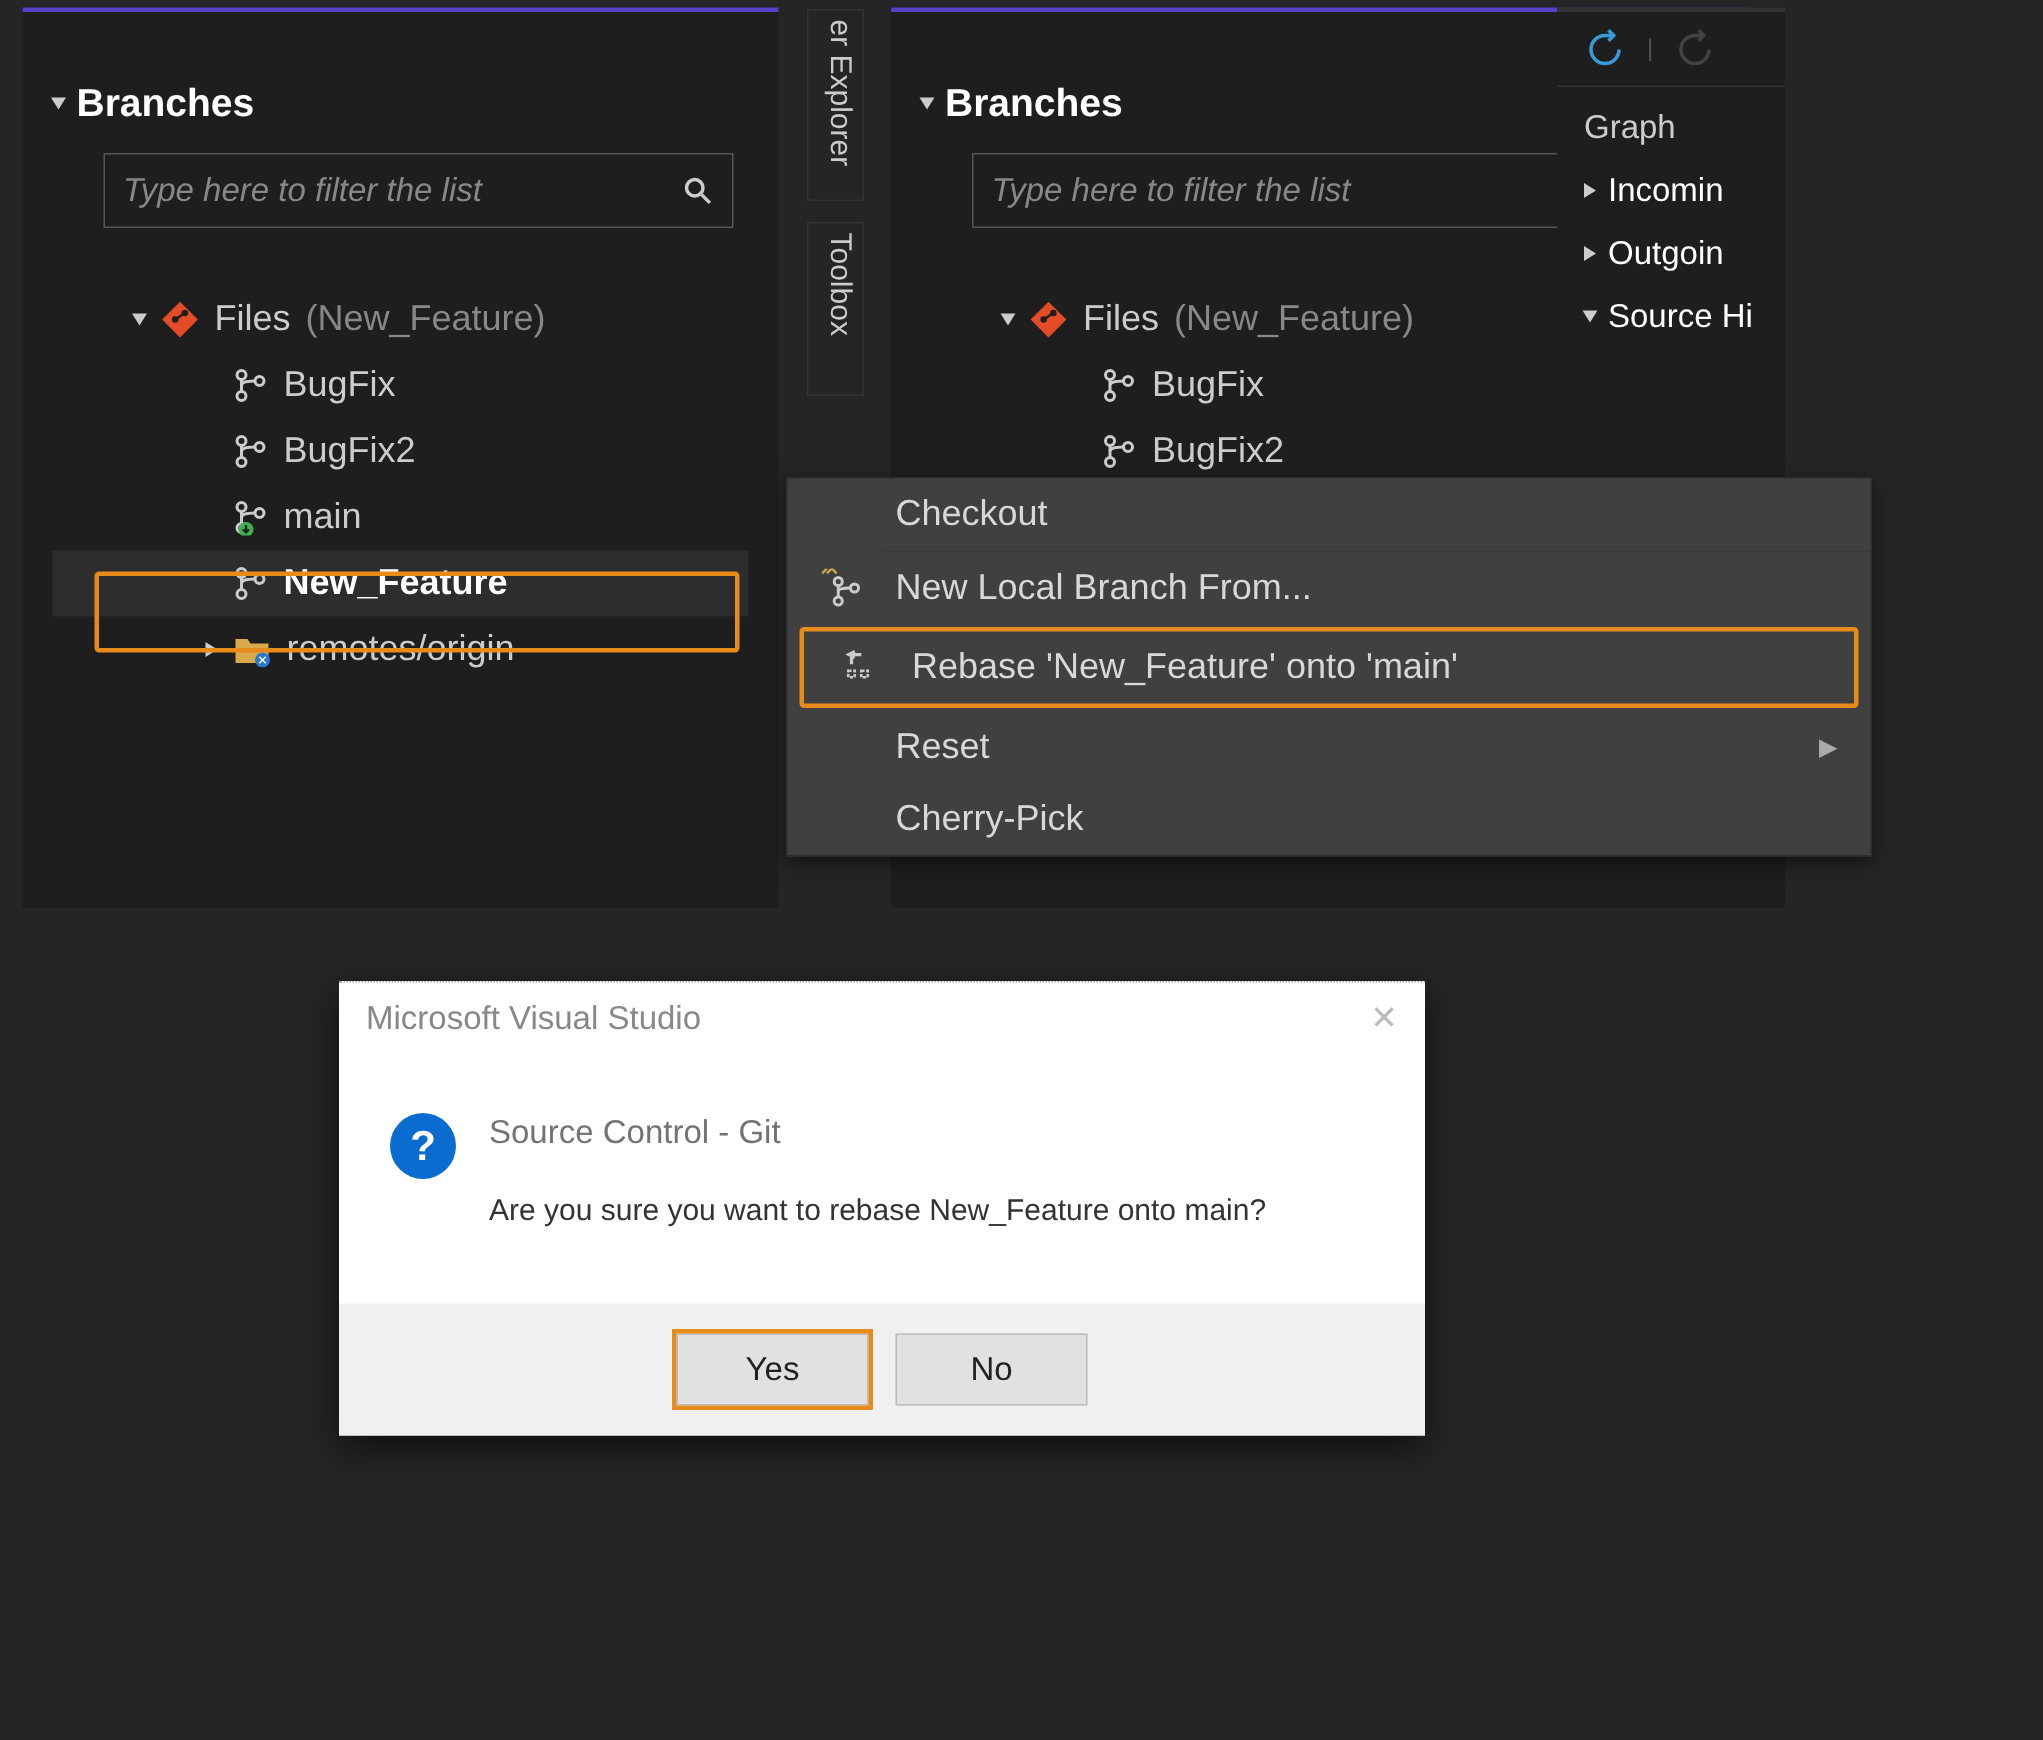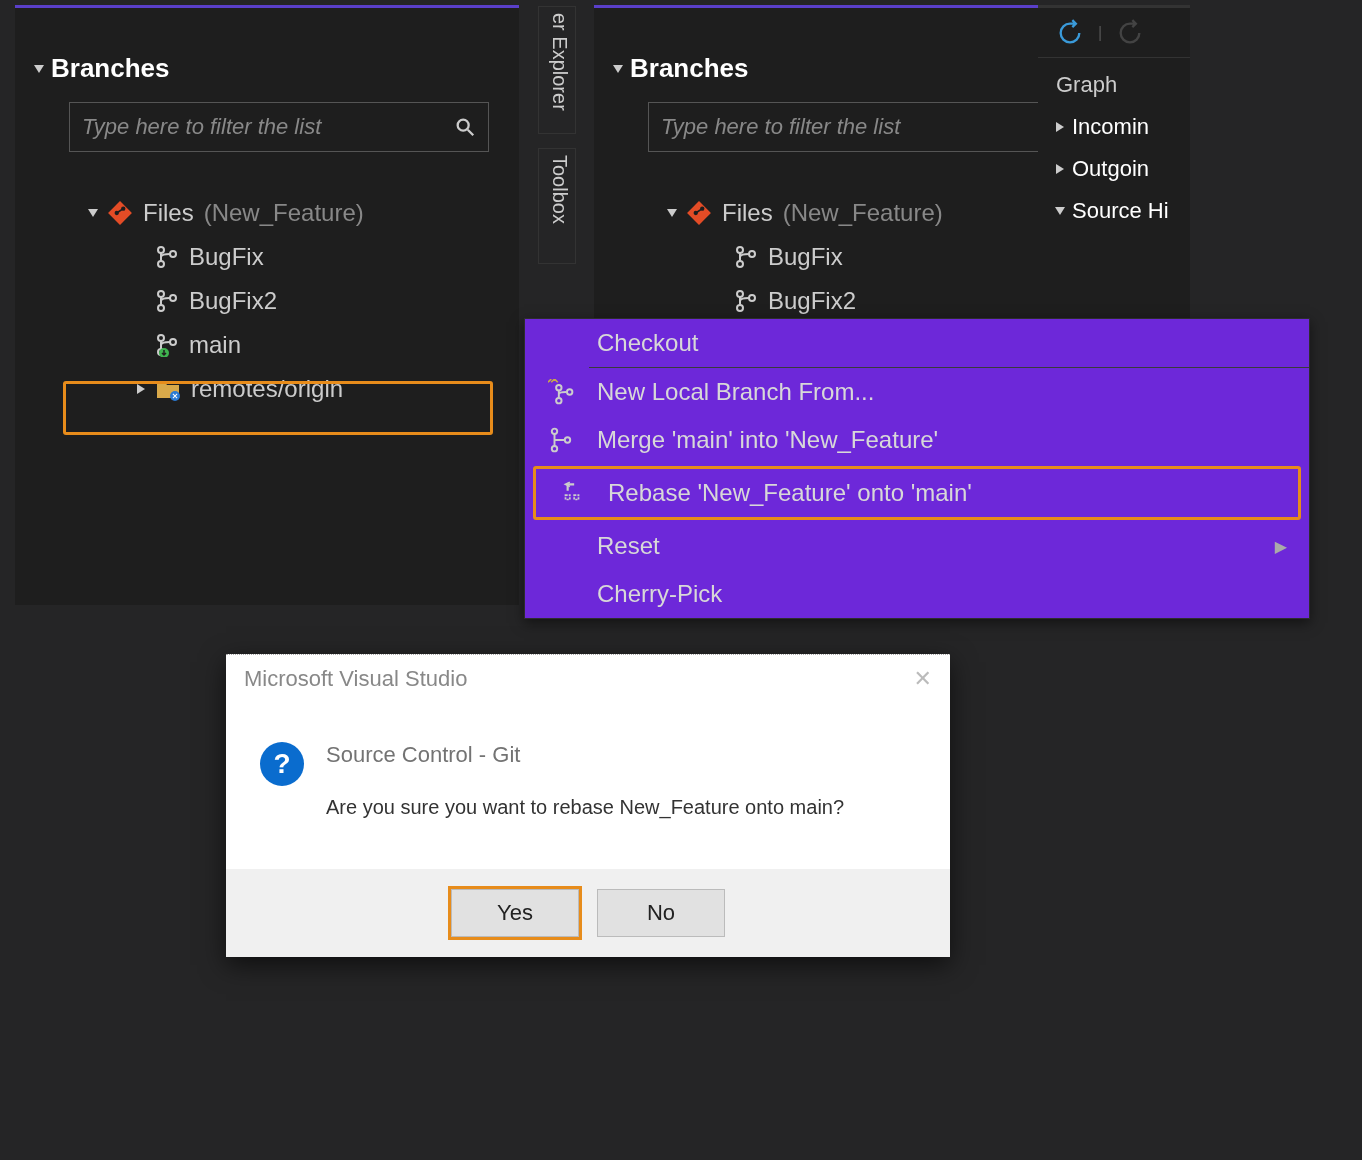--- a/index.html
+++ b/index.html
@@ -106,22 +106,22 @@
     font-size: 20px;
     text-align: left;
     padding: 6px 4px;
     border: 1px solid #333;
   }
   .vtab-1 { left: 538px; top: 6px; height: 128px; }
   .vtab-2 { left: 538px; top: 148px; height: 116px; }
   .context-menu {
     position: absolute;
     left: 524px; top: 318px;
-    width: 786px;
-    background: #6d28d9;
+    width: 724px;
+    background: #404040;
     border: 1px solid #2d2d2d;
     box-shadow: 0 4px 12px rgba(0,0,0,0.5);
     font-size: 24px;
     color: #d8d8d8;
   }
   .ctx-row {
     display: flex;
     align-items: center;
     padding: 10px 22px 10px 18px;
     gap: 18px;
@@ -267,20 +267,29 @@
     <div class="tree-row indent-2">
       <svg width="24" height="24" viewBox="0 0 24 24">
           <circle cx="6" cy="5" r="3" stroke="#ccc" stroke-width="2" fill="none"></circle>
           <circle cx="6" cy="19" r="3" stroke="#ccc" stroke-width="2" fill="none"></circle>
           <circle cx="18" cy="9" r="3" stroke="#ccc" stroke-width="2" fill="none"></circle>
           <path d="M6 8 L6 16 M6 12 Q6 9 15 9" stroke="#ccc" stroke-width="2" fill="none"></path>
           <circle cx="9" cy="20" r="5" fill="#3fb24f"></circle>
           <path d="M7 20 L9 22 L11 20 M9 17 L9 22" stroke="#1e1e1e" stroke-width="1.5" fill="none"></path>
         </svg>
       <span class="branch-name">main</span>
+    </div>
+    <div class="tree-row indent-2 selected-row">
+      <svg width="24" height="24" viewBox="0 0 24 24">
+          <circle cx="6" cy="5" r="3" stroke="#ccc" stroke-width="2" fill="none"></circle>
+          <circle cx="6" cy="19" r="3" stroke="#ccc" stroke-width="2" fill="none"></circle>
+          <circle cx="18" cy="9" r="3" stroke="#ccc" stroke-width="2" fill="none"></circle>
+          <path d="M6 8 L6 16 M6 12 Q6 9 15 9" stroke="#ccc" stroke-width="2" fill="none"></path>
+        </svg>
+      <span class="branch-name bold">New_Feature</span>
     </div>
     <div class="tree-row indent-1b">
       <span class="expander expander-closed"></span>
       <svg width="26" height="24" viewBox="0 0 26 24">
           <path d="M2 5 L10 5 L12 8 L24 8 L24 21 L2 21 Z" fill="#d9a94a"></path>
           <circle cx="20" cy="19" r="5" fill="#2a7ad4"></circle>
           <path d="M17 19 L23 19 M20 16 L20 22" stroke="#fff" stroke-width="1" transform="rotate(45 20 19)"></path>
         </svg>
       <span class="branch-name">remotes/origin</span>
     </div>
@@ -382,31 +391,20 @@
         <svg width="26" height="26" viewBox="0 0 24 24">
           <path d="M3 3 L6 0 L9 3 M3 0 L0 3" stroke="#c9a94a" stroke-width="1.5" fill="none"></path>
           <circle cx="10" cy="8" r="2.5" stroke="#ccc" stroke-width="1.8" fill="none"></circle>
           <circle cx="10" cy="20" r="2.5" stroke="#ccc" stroke-width="1.8" fill="none"></circle>
           <circle cx="20" cy="12" r="2.5" stroke="#ccc" stroke-width="1.8" fill="none"></circle>
           <path d="M10 10 L10 17 M10 14 Q10 12 17 12" stroke="#ccc" stroke-width="1.8" fill="none"></path>
         </svg>
       </span>
     <span class="ctx-label">New Local Branch From...</span>
   </div>
-  <div class="ctx-row">
-    <span class="ctx-icon-col">
-        <svg width="26" height="26" viewBox="0 0 24 24">
-          <circle cx="6" cy="4" r="2.5" stroke="#ccc" stroke-width="1.8" fill="none"></circle>
-          <circle cx="6" cy="20" r="2.5" stroke="#ccc" stroke-width="1.8" fill="none"></circle>
-          <circle cx="18" cy="12" r="2.5" stroke="#ccc" stroke-width="1.8" fill="none"></circle>
-          <path d="M6 6 L6 18 M6 12 Q12 12 15 12" stroke="#ccc" stroke-width="1.8" fill="none"></path>
-        </svg>
-      </span>
-    <span class="ctx-label">Merge 'main' into 'New_Feature'</span>
-  </div>
   <div class="ctx-row ctx-highlight">
     <span class="ctx-icon-col">
         <svg width="26" height="26" viewBox="0 0 24 24">
           <path d="M14 4 L8 4 L8 10" stroke="#ccc" stroke-width="2" fill="none"></path>
           <path d="M10 2 L6 4 L10 6" stroke="#ccc" stroke-width="1.6" fill="none"></path>
           <rect x="6" y="14" width="4" height="4" stroke="#ccc" stroke-width="1.6" fill="none" stroke-dasharray="2 1"></rect>
           <rect x="14" y="14" width="4" height="4" stroke="#ccc" stroke-width="1.6" fill="none" stroke-dasharray="2 1"></rect>
         </svg>
       </span>
     <span class="ctx-label">Rebase 'New_Feature' onto 'main'</span>

